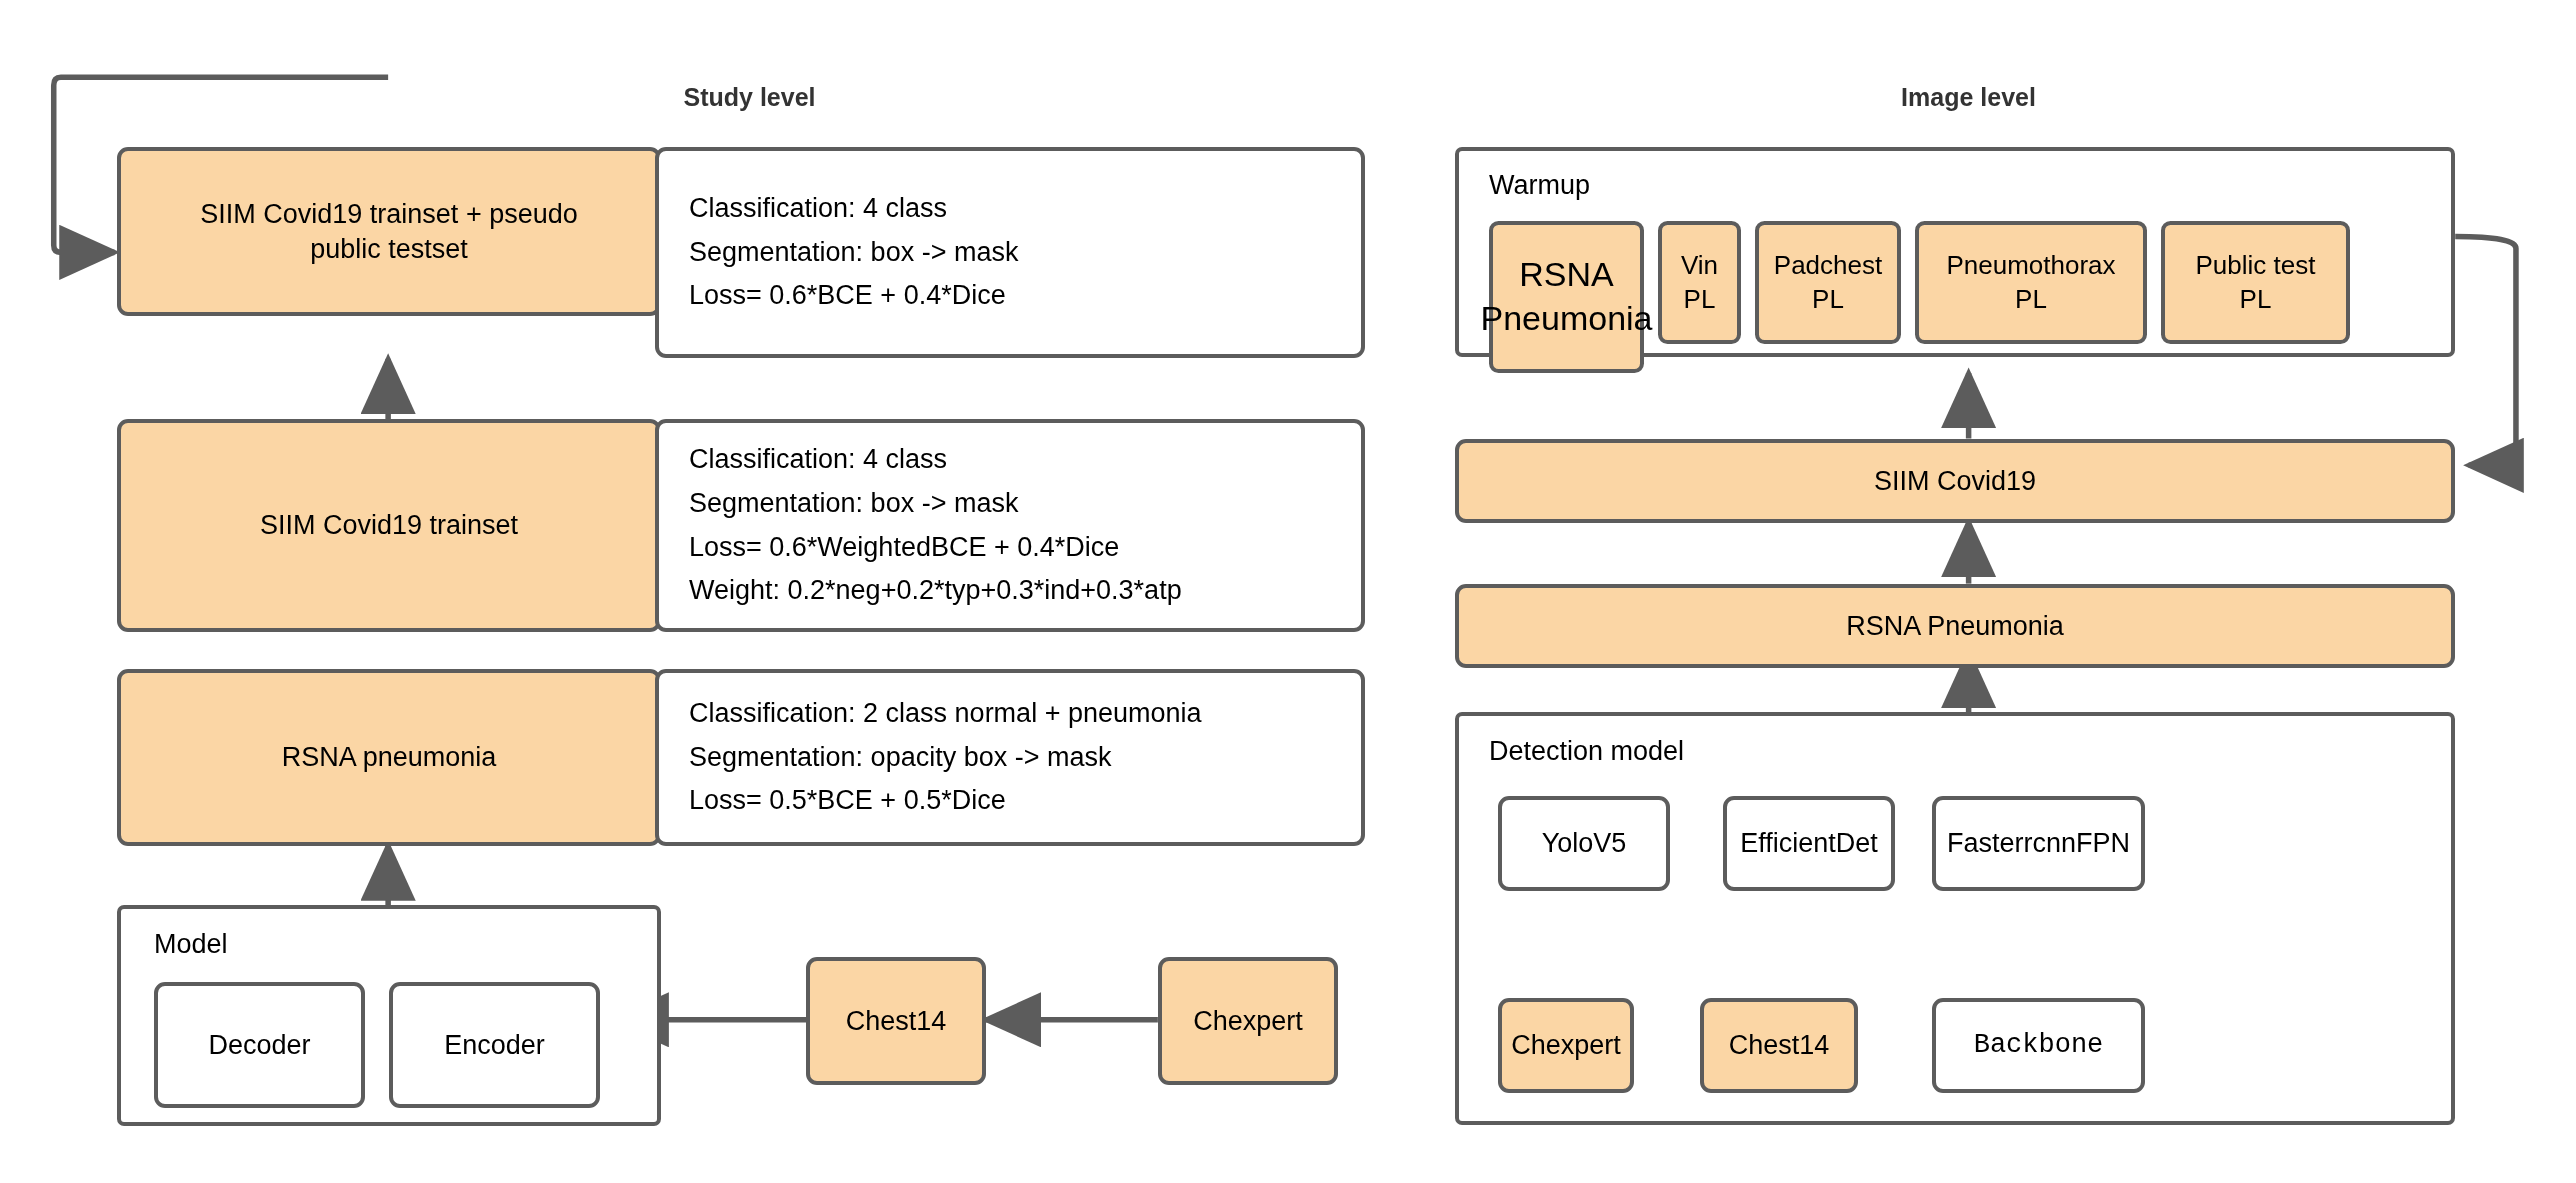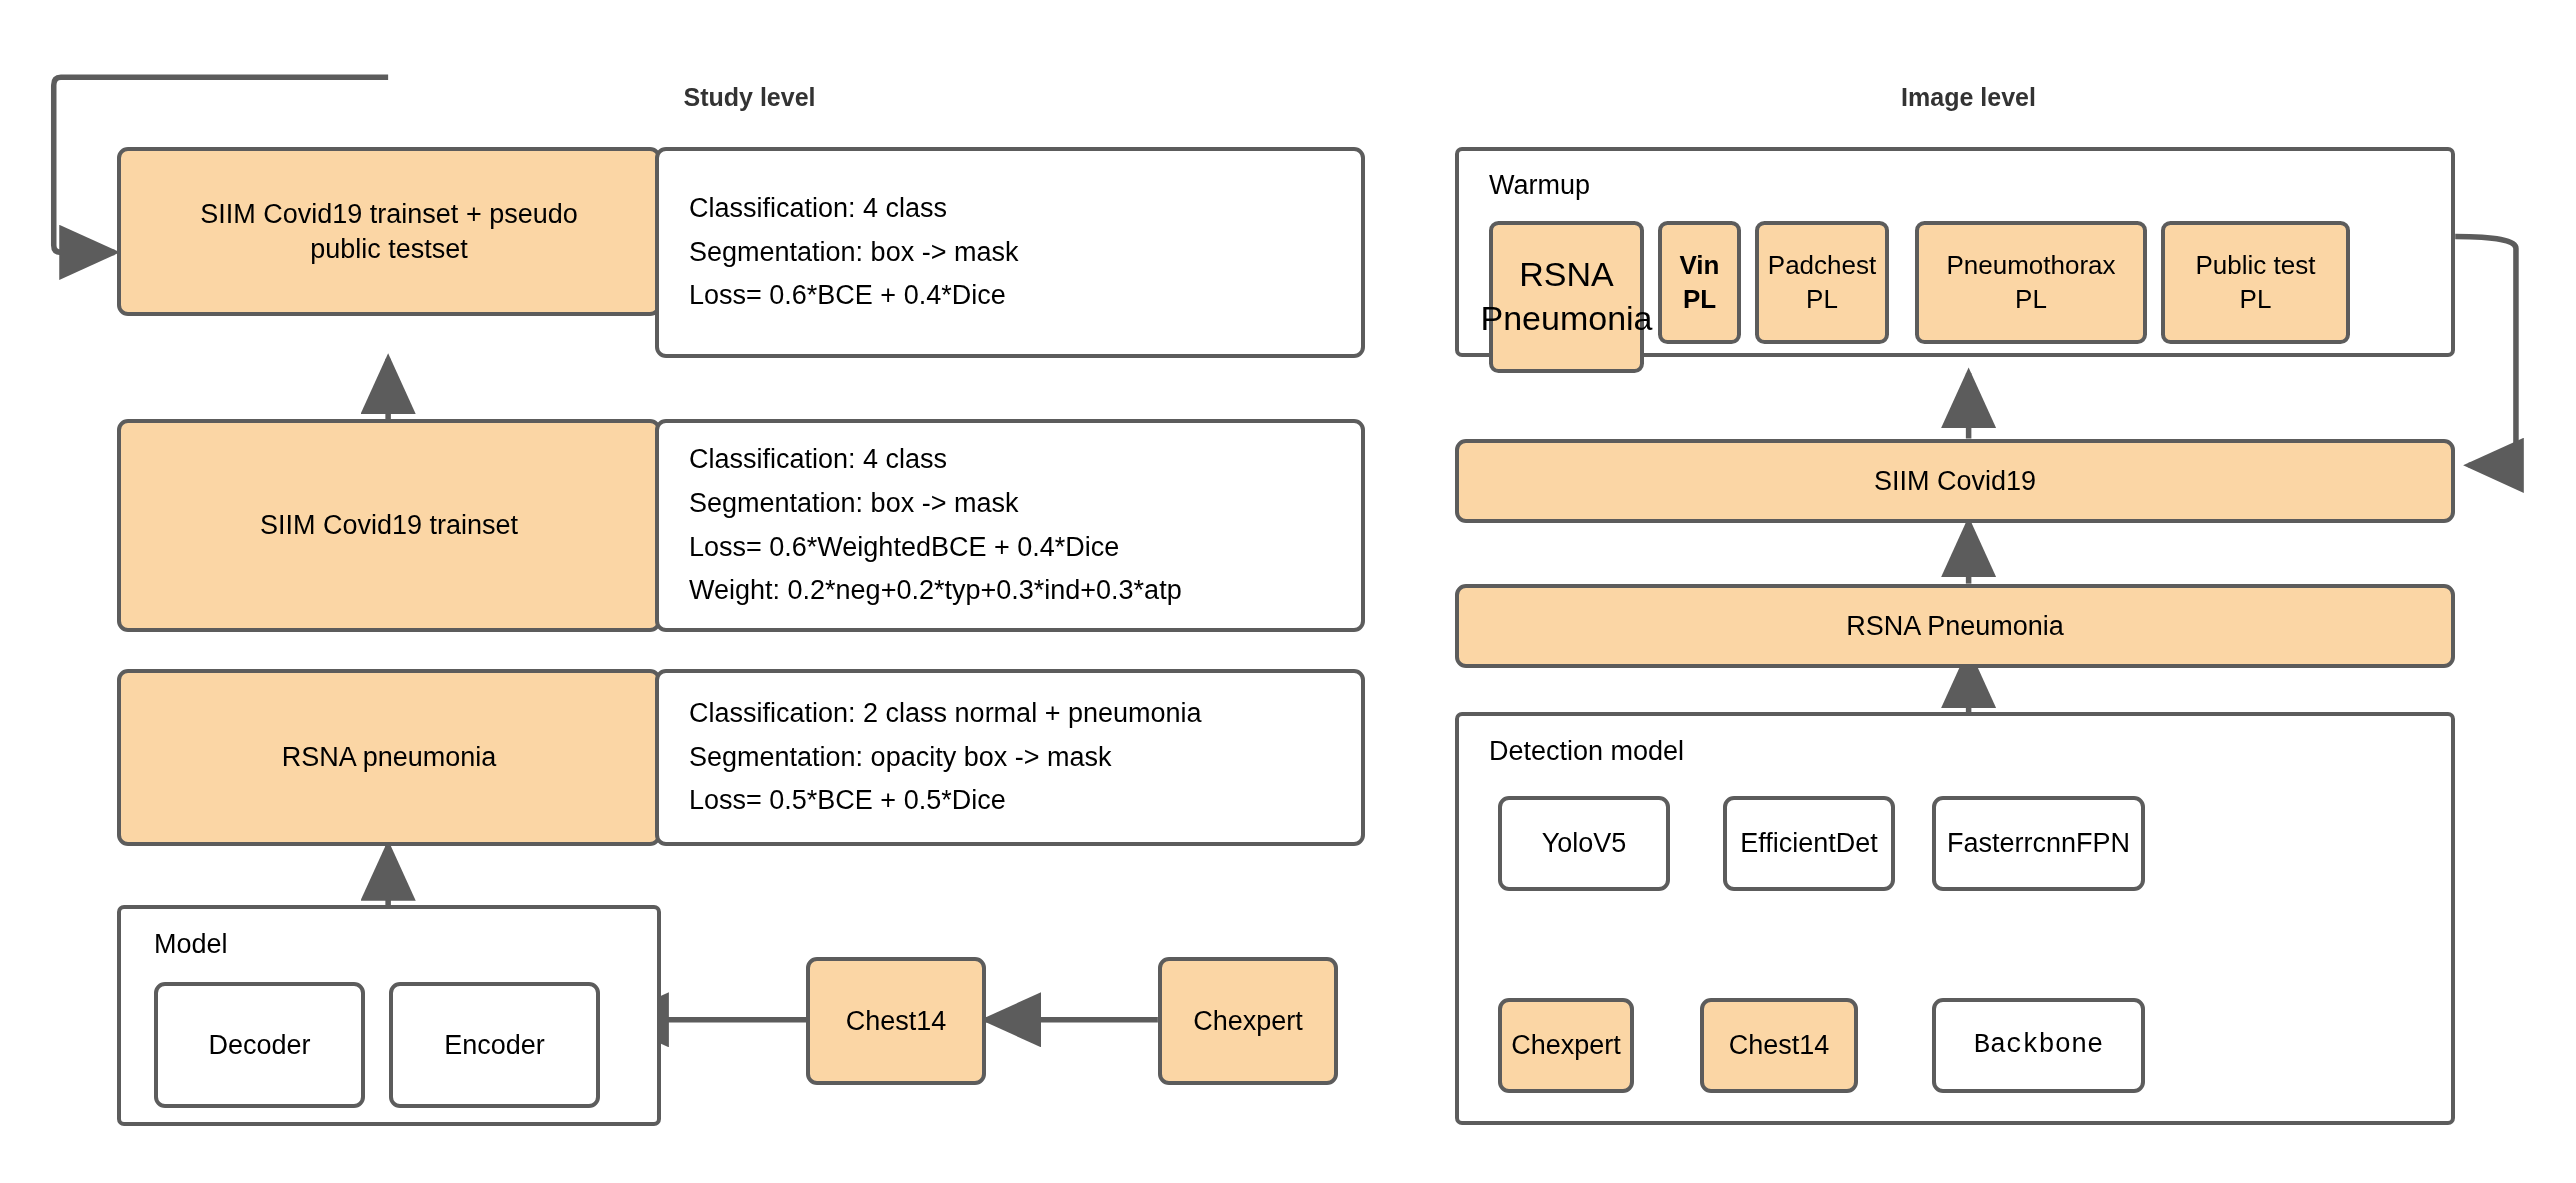--- a/index.html
+++ b/index.html
@@ -149,23 +149,23 @@
   </div>
 
   <div class="node orange" style="left:806px; top:957px; width:180px; height:128px;">Chest14</div>
   <div class="node orange" style="left:1158px; top:957px; width:180px; height:128px;">Chexpert</div>
 
   <div class="group" style="left:1455px; top:147px; width:1000px; height:210px;">
     <div class="group-title" style="left:30px; top:20.5px;">Warmup</div>
 
     <div class="node orange small-radius" style="left:30px; top:70px; width:155px; height:152px; font-size:34px;">RSNA
 Pneumonia</div>
-    <div class="node orange small-radius" style="left:199px; top:70px; width:83px; height:123px; font-size:26px;font-weight:bold;">Vin
+    <div class="node orange small-radius" style="left:199px; top:70px; width:83px; height:123px; font-size:26px;">Vin
 PL</div>
-    <div class="node orange small-radius" style="left:296px; top:70px; width:134px; height:123px; font-size:26px;">Padchest
+    <div class="node orange small-radius" style="left:296px; top:70px; width:146px; height:123px; font-size:26px;">Padchest
 PL</div>
     <div class="node orange small-radius" style="left:456px; top:70px; width:232px; height:123px; font-size:26px;">Pneumothorax
 PL</div>
     <div class="node orange small-radius" style="left:702px; top:70px; width:189px; height:123px; font-size:26px;">Public test
 PL</div>
   </div>
 
   <div class="node orange" style="left:1455px; top:439px; width:1000px; height:84px;">SIIM Covid19</div>
 
   <div class="node orange" style="left:1455px; top:584px; width:1000px; height:84px;">RSNA Pneumonia</div>

